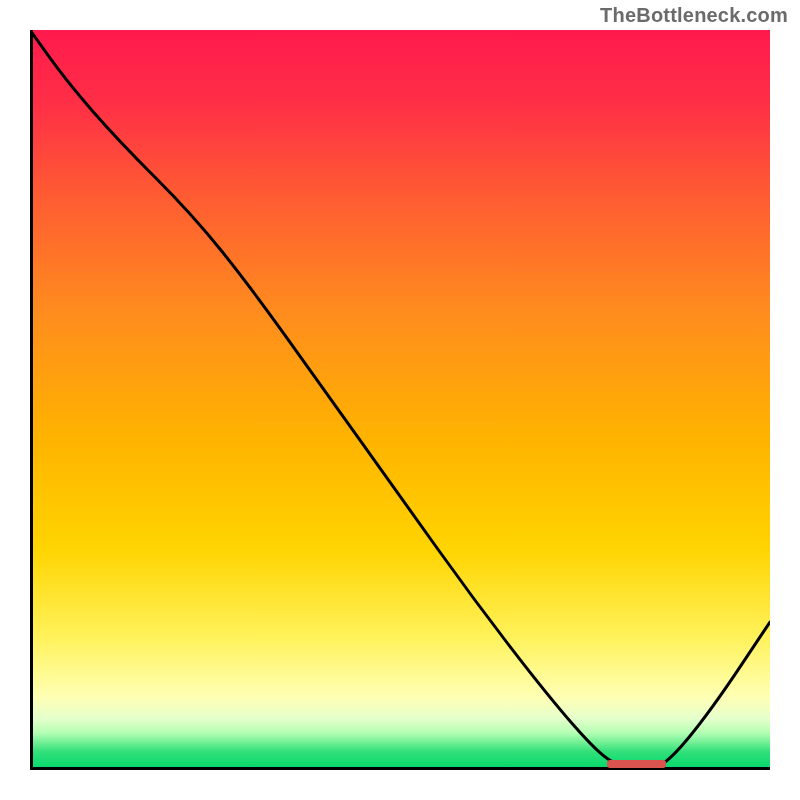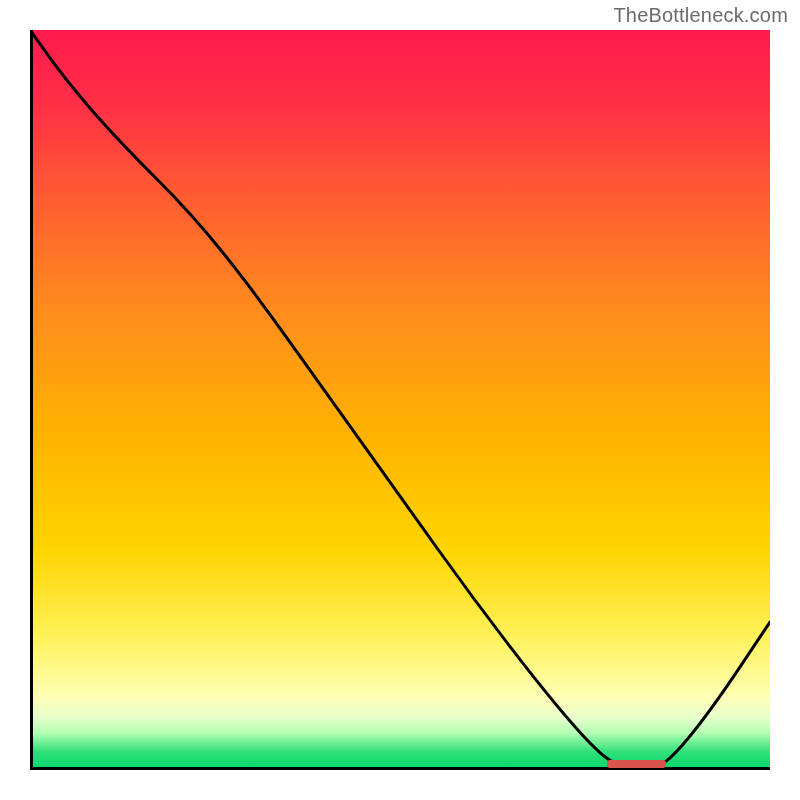--- a/index.html
+++ b/index.html
@@ -14,21 +14,21 @@
   .canvas {
     position: relative;
     width: 800px;
     height: 800px;
   }
   .watermark {
     position: absolute;
     top: 4px;
     right: 12px;
     font-size: 20px;
-    font-weight: 400;
+    font-weight: 700;
     color: #6b6b6b;
     letter-spacing: 0.2px;
     z-index: 10;
     margin-left: 28px;
   }
   .plot-frame {
     position: absolute;
     left: 30px;
     top: 30px;
     width: 740px;

